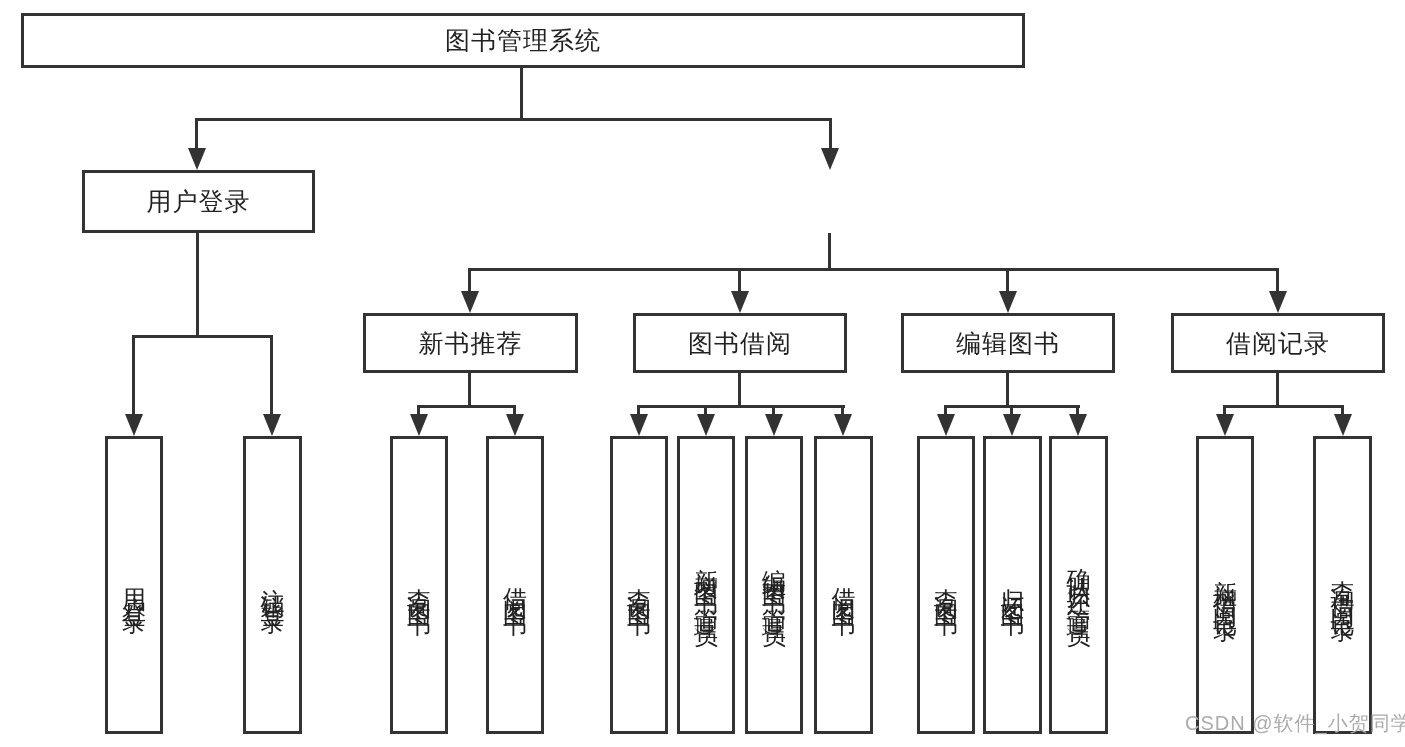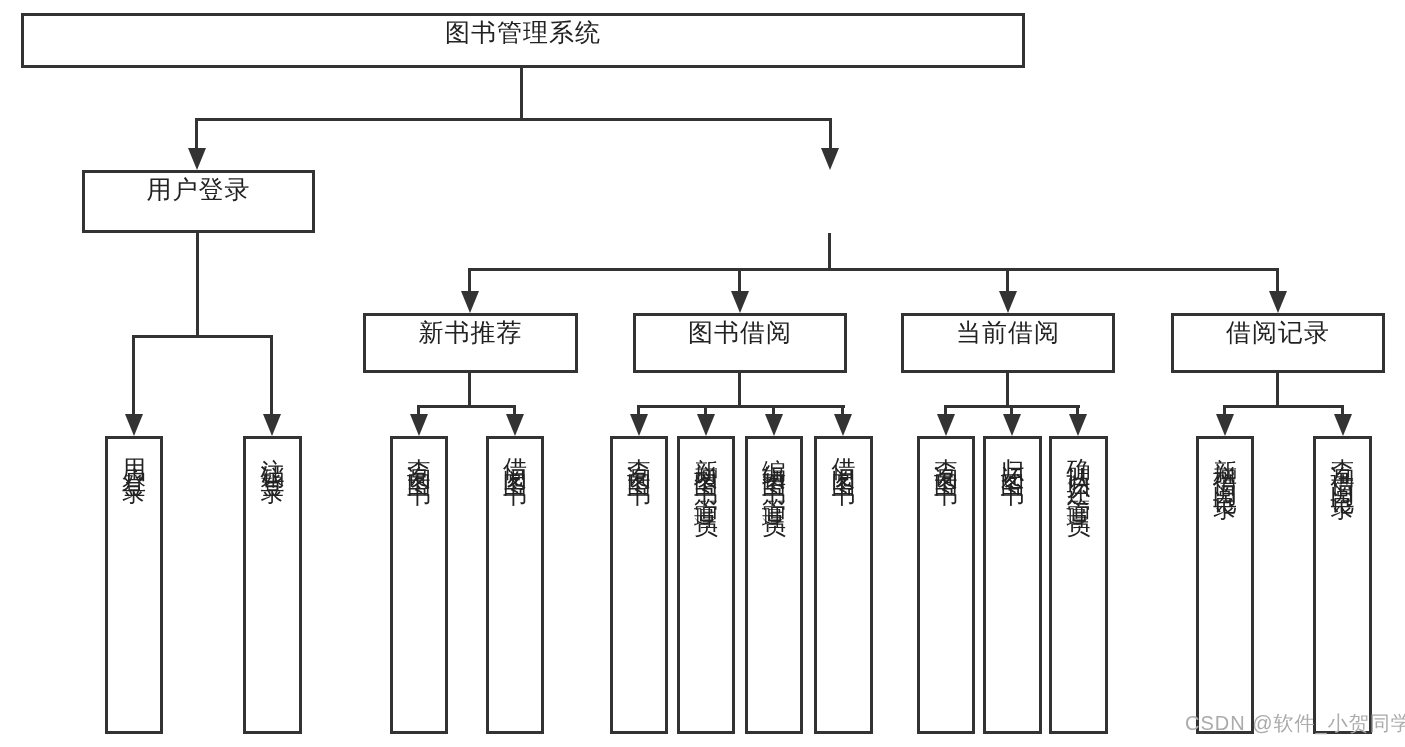--- a/index.html
+++ b/index.html
@@ -10,20 +10,21 @@
     background: #ffffff;
     font-family: "Liberation Sans", sans-serif;
     overflow: hidden;
   }
   .box {
     position: absolute;
     box-sizing: border-box;
     border: 3px solid #333333;
     background: #ffffff;
     display: flex;
+    align-items: center;
     justify-content: center;
   }
   .box .lbl {
     color: #222222;
     font-size: 25px;
     letter-spacing: 1px;
     white-space: nowrap;
   }
   .leaf .lbl {
     writing-mode: vertical-rl;
@@ -129,21 +130,21 @@
     <span class="lbl">用户登录</span>
   </div>
 
   <div class="box" style="left:633px; top:313px; width:214px; height:60px;">
     <span class="lbl">图书借阅</span>
   </div>
   <div class="box" style="left:363px; top:313px; width:215px; height:60px;">
     <span class="lbl">新书推荐</span>
   </div>
   <div class="box" style="left:901px; top:313px; width:214px; height:60px;">
-    <span class="lbl">当前借阅</span>
+    <span class="lbl">编辑图书</span>
   </div>
   <div class="box" style="left:1171px; top:313px; width:214px; height:60px;">
     <span class="lbl">借阅记录</span>
   </div>
 
   <div class="box leaf" style="left:105px; top:436px; width:58px; height:298px;">
     <span class="lbl">用户登录</span>
   </div>
   <div class="box leaf" style="left:243px; top:436px; width:59px; height:298px;">
     <span class="lbl">注销登录</span>

